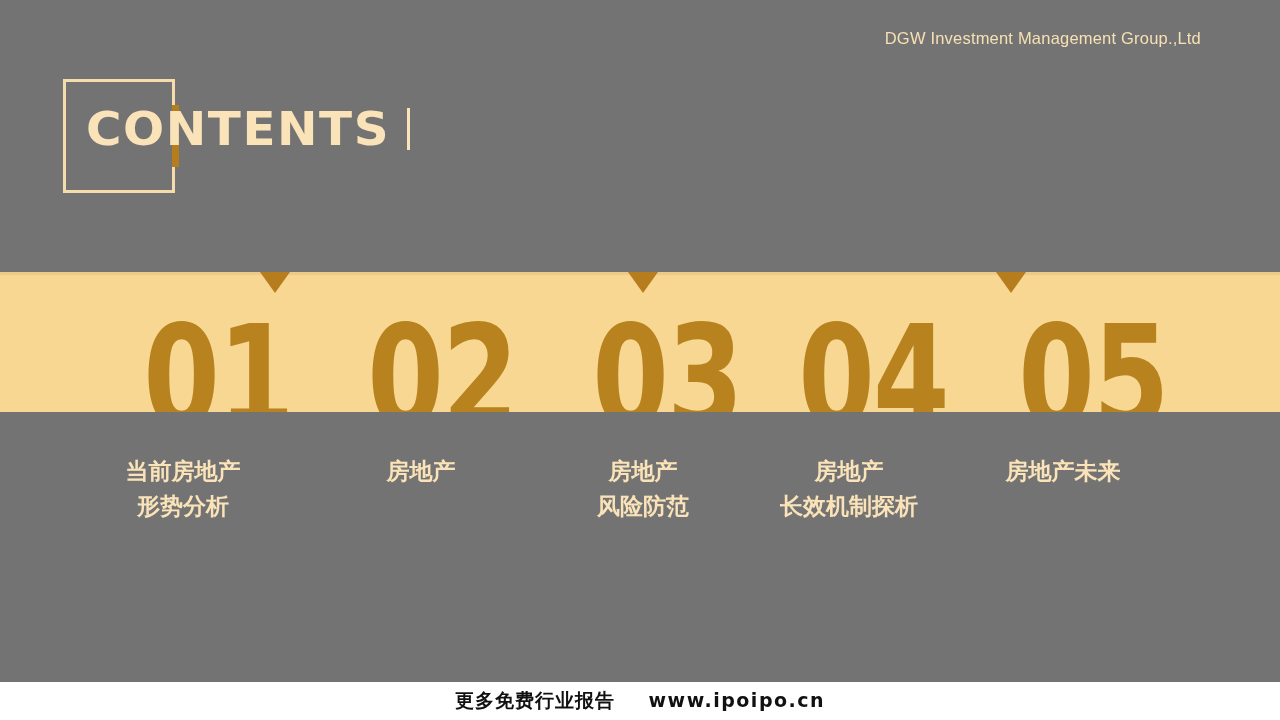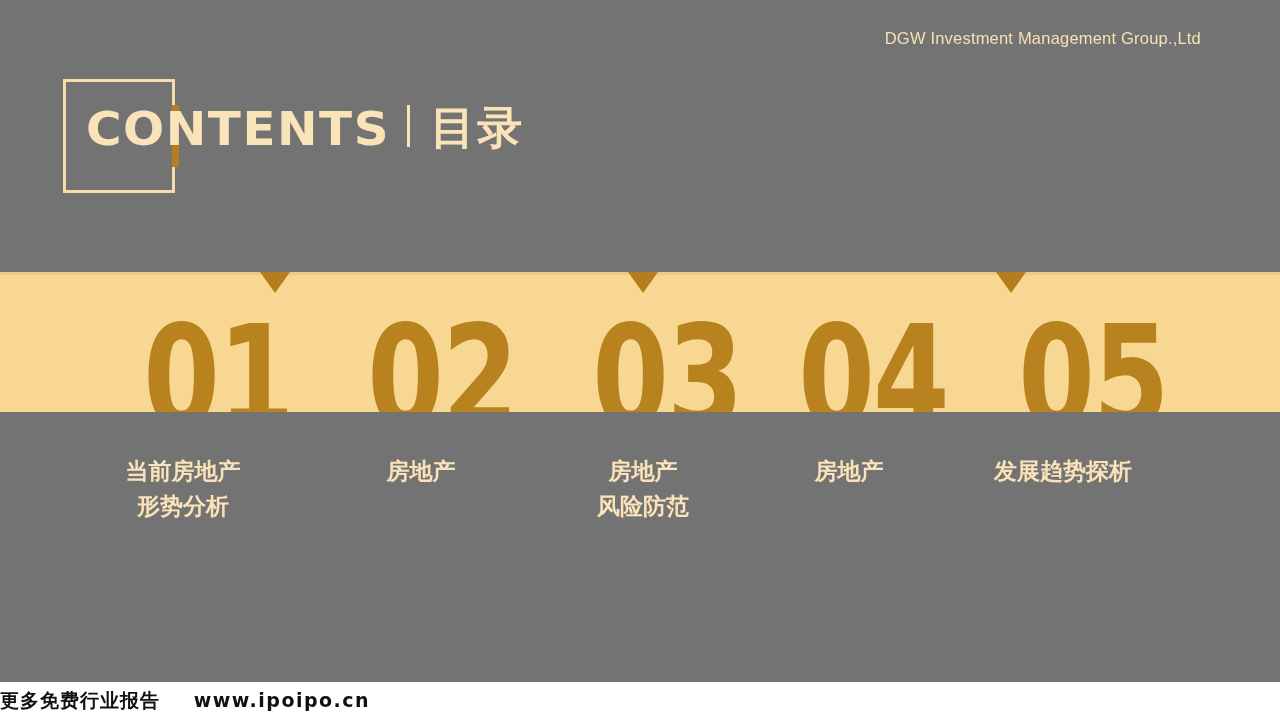--- a/index.html
+++ b/index.html
@@ -70,21 +70,21 @@
     width: 7px;
     height: 62px;
     background: #b67d1f;
   }
 
   .title-text {
     position: absolute;
     left: 86px;
     top: 105px;
     display: flex;
-    align-items: flex-start;
+    align-items: center;
     white-space: nowrap;
   }
   .title-en {
     font-family: "DejaVu Sans", sans-serif;
     font-weight: 700;
     font-size: 47px;
     letter-spacing: 1.5px;
     color: #fae3b8;
     line-height: 1;
     transform: scaleX(1.03);
@@ -178,21 +178,21 @@
     top: 682px;
     width: 1280px;
     height: 38px;
     background: #ffffff;
   }
   .footer-inner {
     position: absolute;
     left: 0;
     top: 6px;
     width: 1280px;
-    text-align: left;
+    text-align: center;
     white-space: nowrap;
     color: #111111;
     font-family: "DejaVu Sans", "Liberation Sans", sans-serif;
     font-weight: 700;
     font-size: 19px;
     letter-spacing: 1px;
   }
   .footer-url {
     margin-left: 26px;
     letter-spacing: 1.5px;
@@ -208,21 +208,20 @@
     <div class="corp-name">DGW Investment Management Group.,Ltd</div>
 
     <div class="title-block">
       <div class="frame"></div>
       <div class="frame-gap"></div>
     </div>
 
     <div class="title-text">
       <span class="title-en">CONTENTS</span>
       <span class="title-sep"></span>
-      <span class="title-cn">目录</span>
     </div>
 
     <div class="band">
       <div class="band-topline"></div>
       <div class="numerals" id="numerals-host">
           <div class="numeral" style="left: 131px;">01</div>
           <div class="numeral" style="left: 355px;">02</div>
           <div class="numeral" style="left: 580px;">03</div>
           <div class="numeral" style="left: 786px;">04</div>
           <div class="numeral" style="left: 1006px;">05</div>
@@ -242,23 +241,24 @@
         </div>
         <div class="caption" style="left: 221px; width: 400px; top: 454px;">
           <span class="cl">房地产</span>
         </div>
         <div class="caption" style="left: 443px; width: 400px; top: 454px;">
           <span class="cl">房地产</span>
           <span class="cl">风险防范</span>
         </div>
         <div class="caption" style="left: 649px; width: 400px; top: 454px;">
           <span class="cl">房地产</span>
+          <span class="cl">长效机制探析</span>
         </div>
         <div class="caption" style="left: 863px; width: 400px; top: 454px;">
-          <span class="cl">发展趋势探析</span>
+          <span class="cl">房地产未来</span>
         </div>
       </div>
 
   </div>
 
   <div class="footer">
     <div class="footer-inner">
       <span>更多免费行业报告</span>
       <span class="footer-url">www.ipoipo.cn</span>
     </div>

